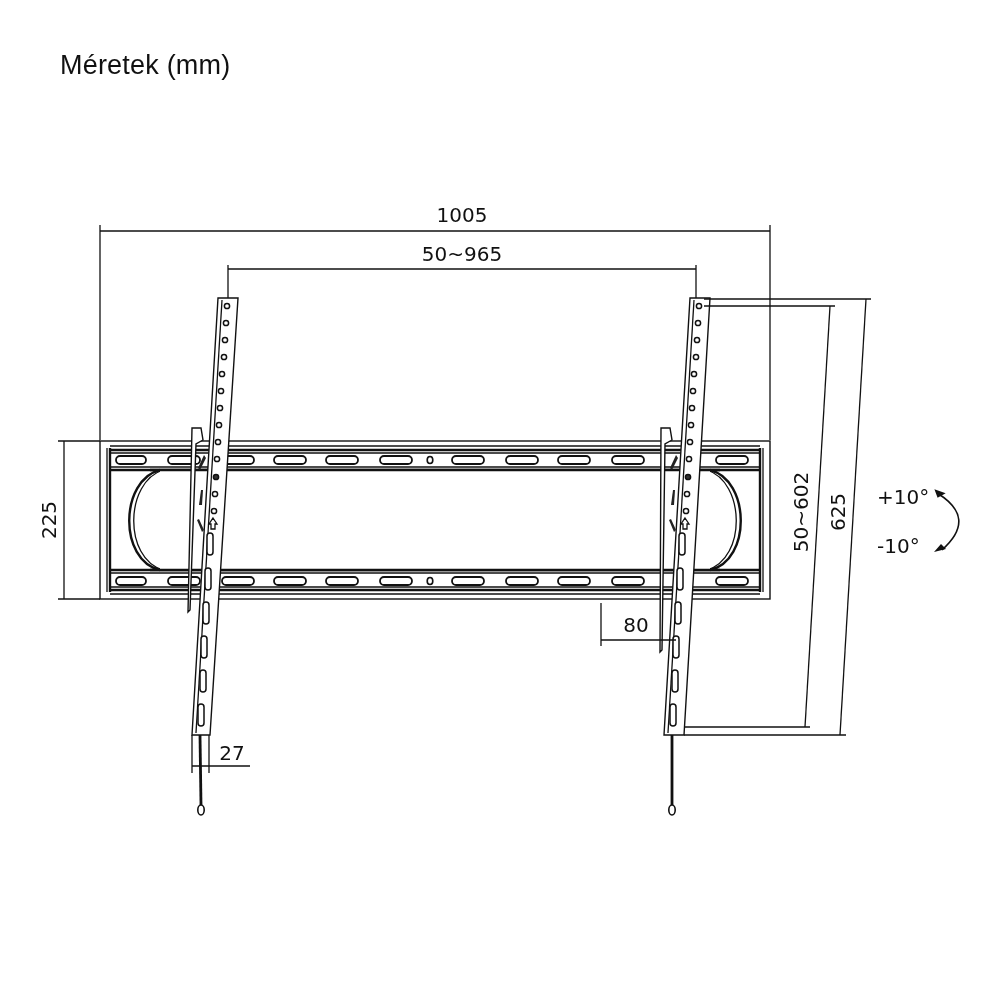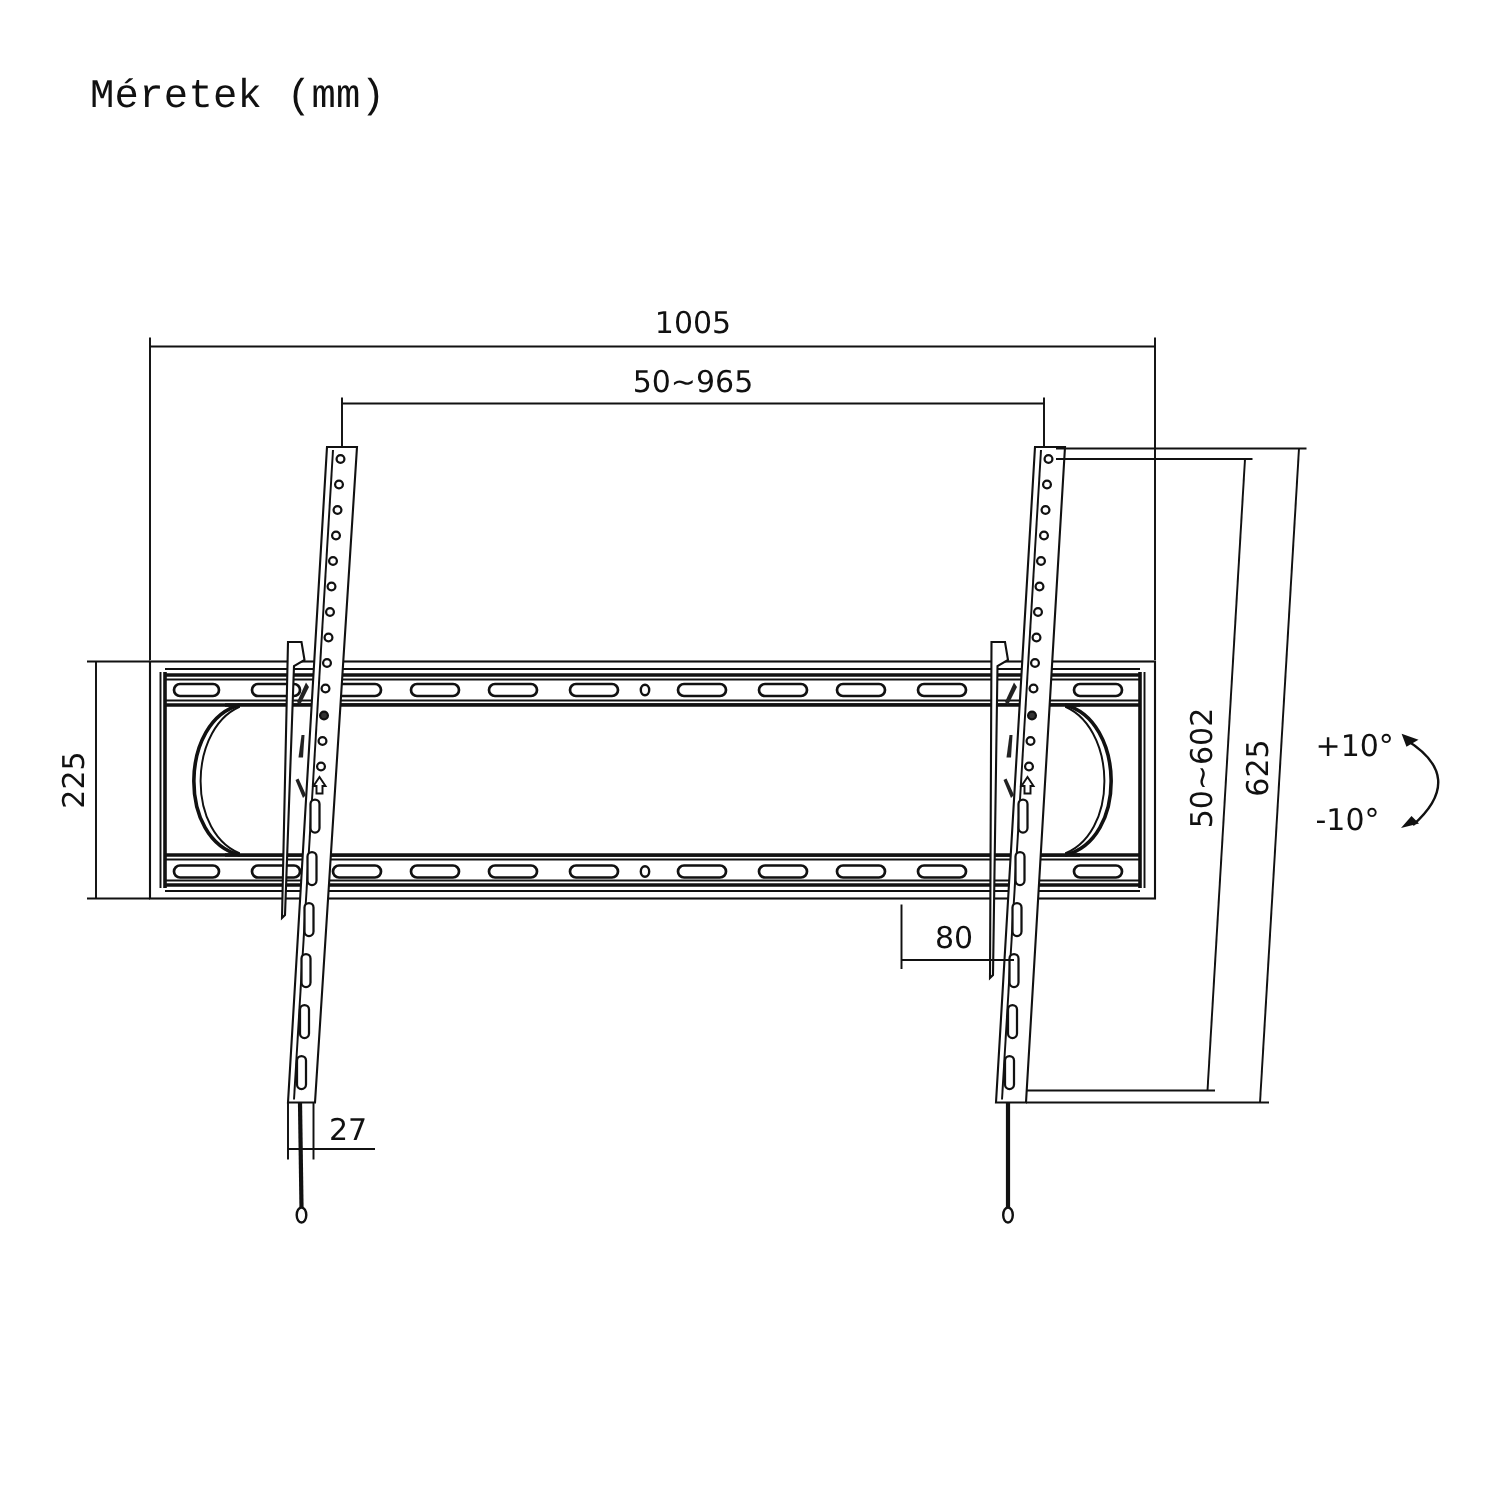--- a/index.html
+++ b/index.html
@@ -1,17 +1,17 @@
 <!DOCTYPE html>
 <html><head>
 <meta charset="utf-8">
 <style>
   html, body { margin: 0; padding: 0; background: #ffffff; }
   body { width: 1000px; height: 1000px; position: relative; overflow: hidden; font-family: "DejaVu Sans", sans-serif; }
-  .title { position: absolute; left: 60px; top: 50px; font-size: 27px; color: #111; font-family: Liberation Mono, monospace; letter-spacing: 0.2px; }
+  .title { position: absolute; left: 60px; top: 50px; font-size: 27px; color: #111; font-family: Liberation Sans, sans-serif; letter-spacing: 0.2px; }
   svg { position: absolute; left: 0; top: 0; }
   .dim-text { font-family: "DejaVu Sans", sans-serif; font-size: 20px; fill: #111; }
   .ln { stroke: #111; stroke-width: 1.3; fill: none; }
   .thick { stroke: #111; stroke-width: 2.4; fill: none; }
   .fillw { fill: #fff; stroke: #111; stroke-width: 1.4; }
   .slot { fill: #fff; stroke: #111; stroke-width: 1.8; }
   .hole { fill: #fff; stroke: #111; stroke-width: 1.6; }
 </style>
 </head>
 <body>

